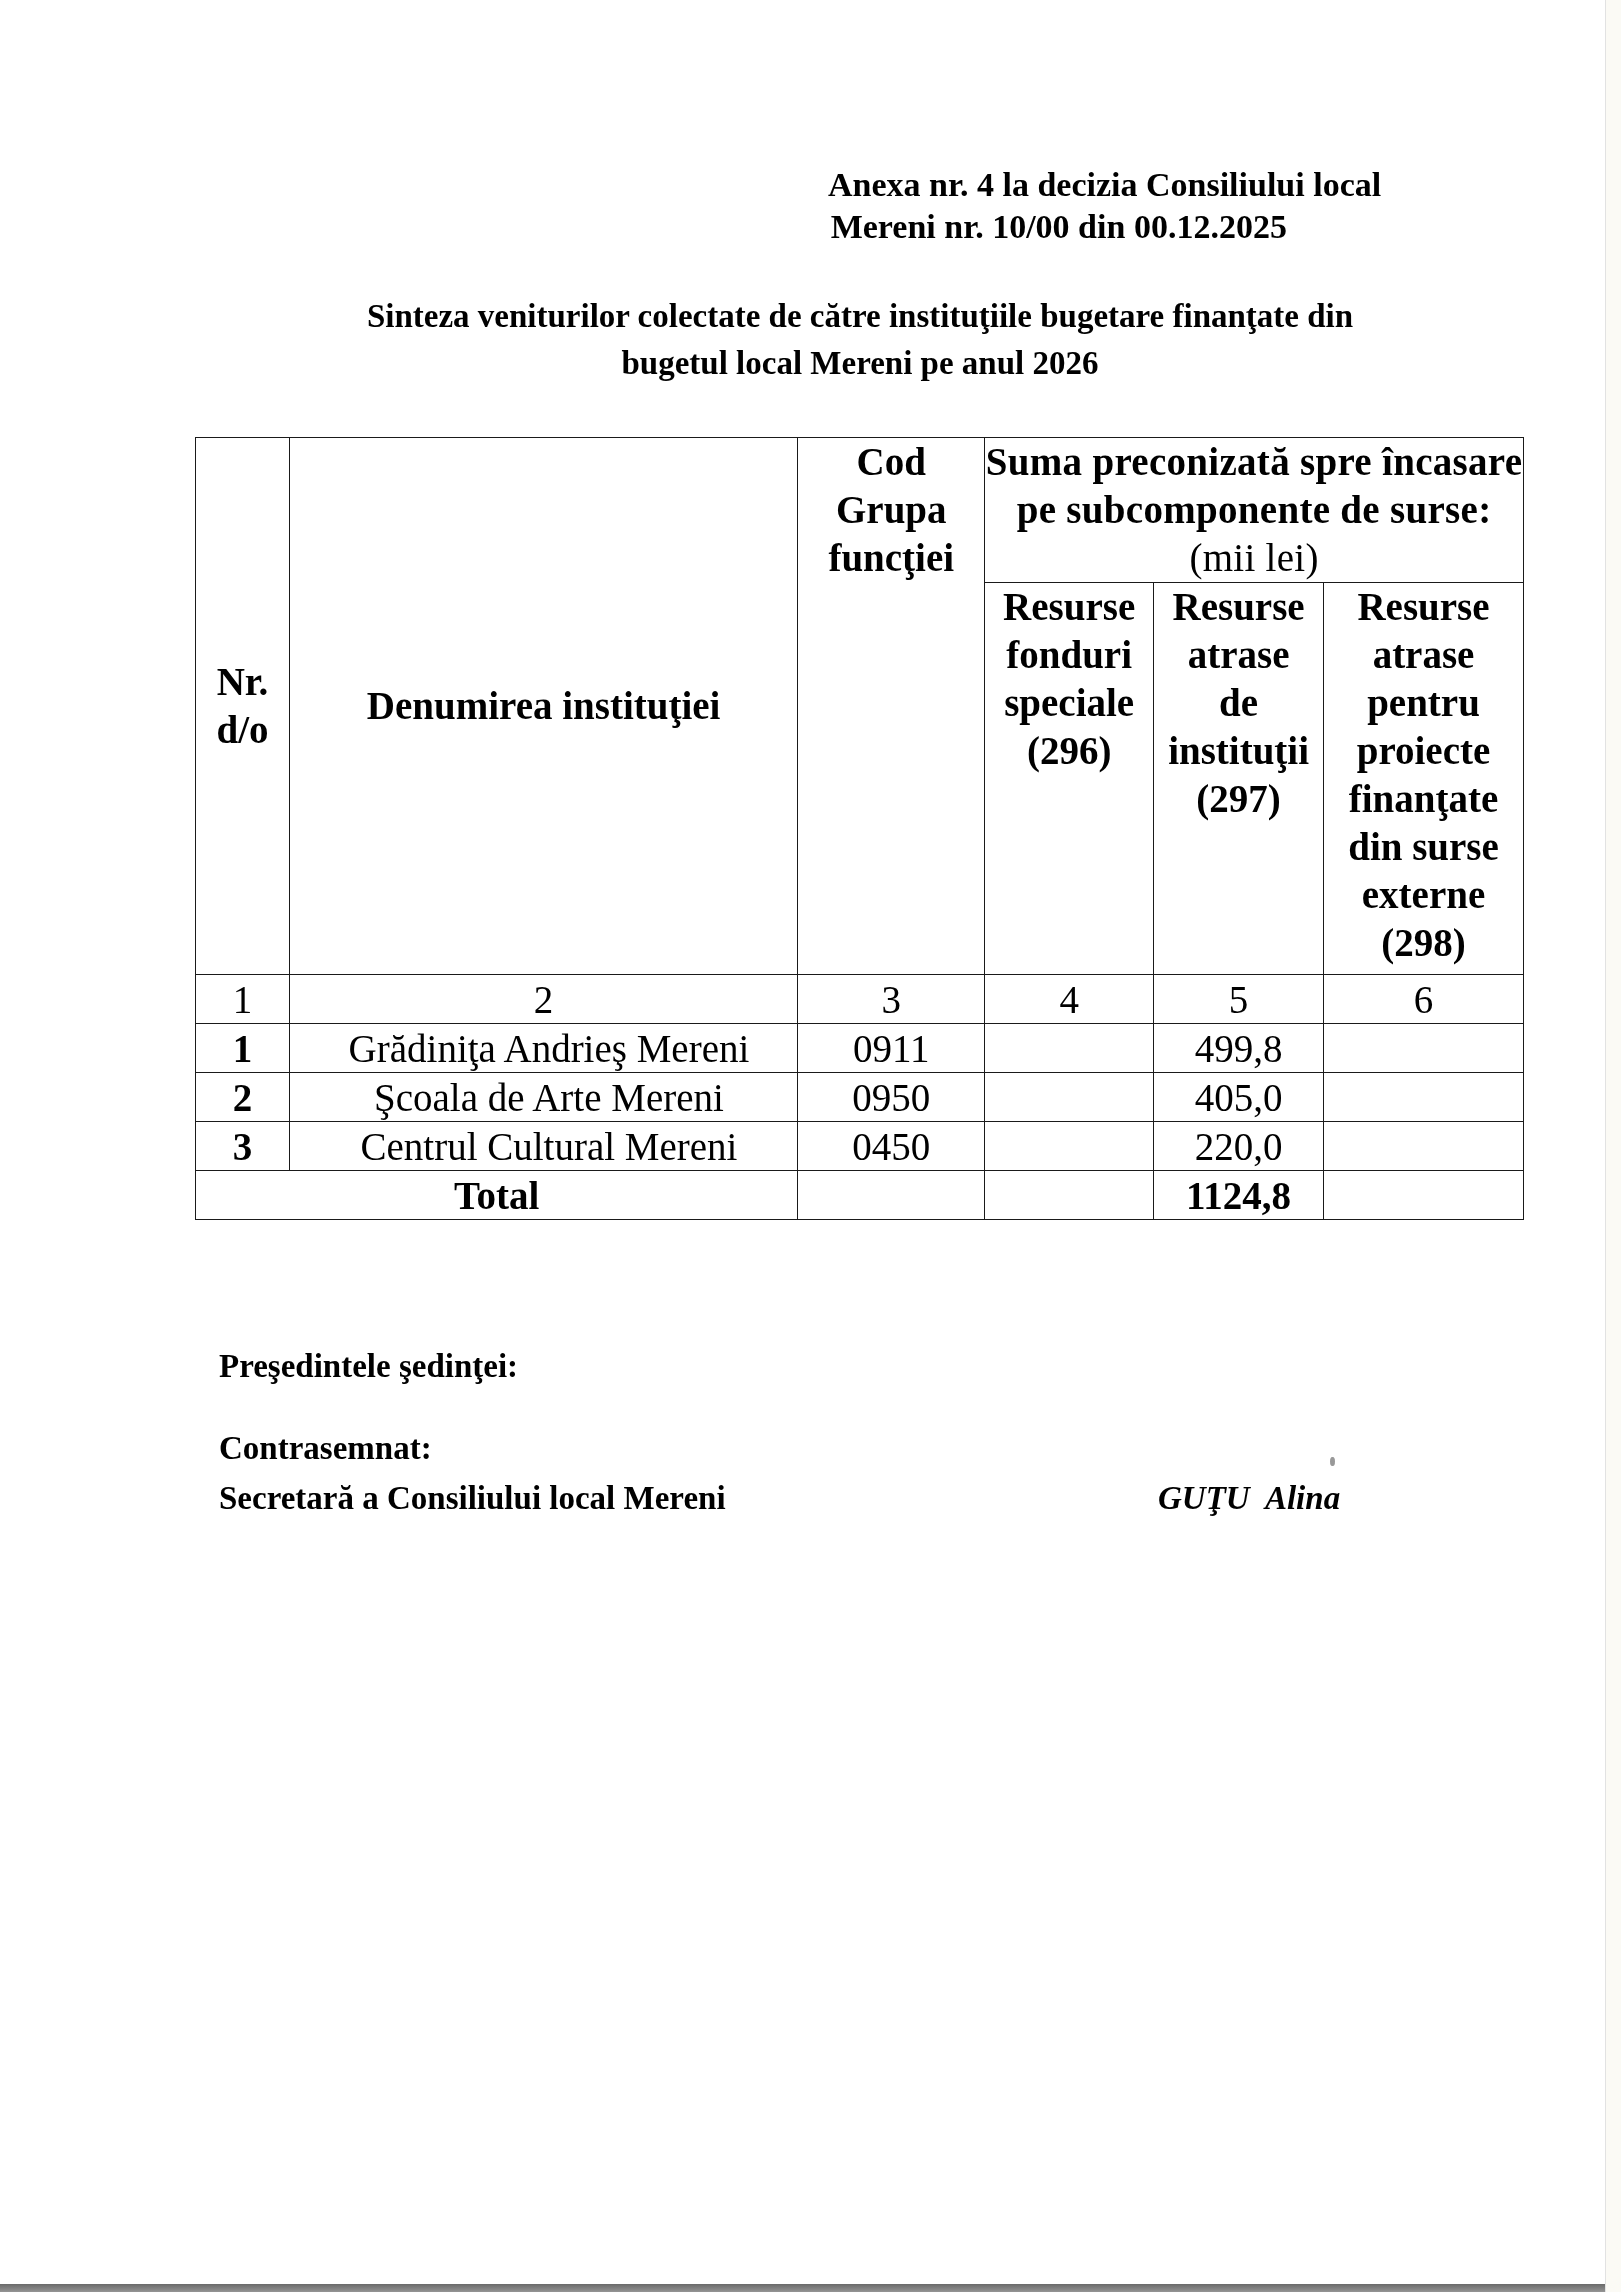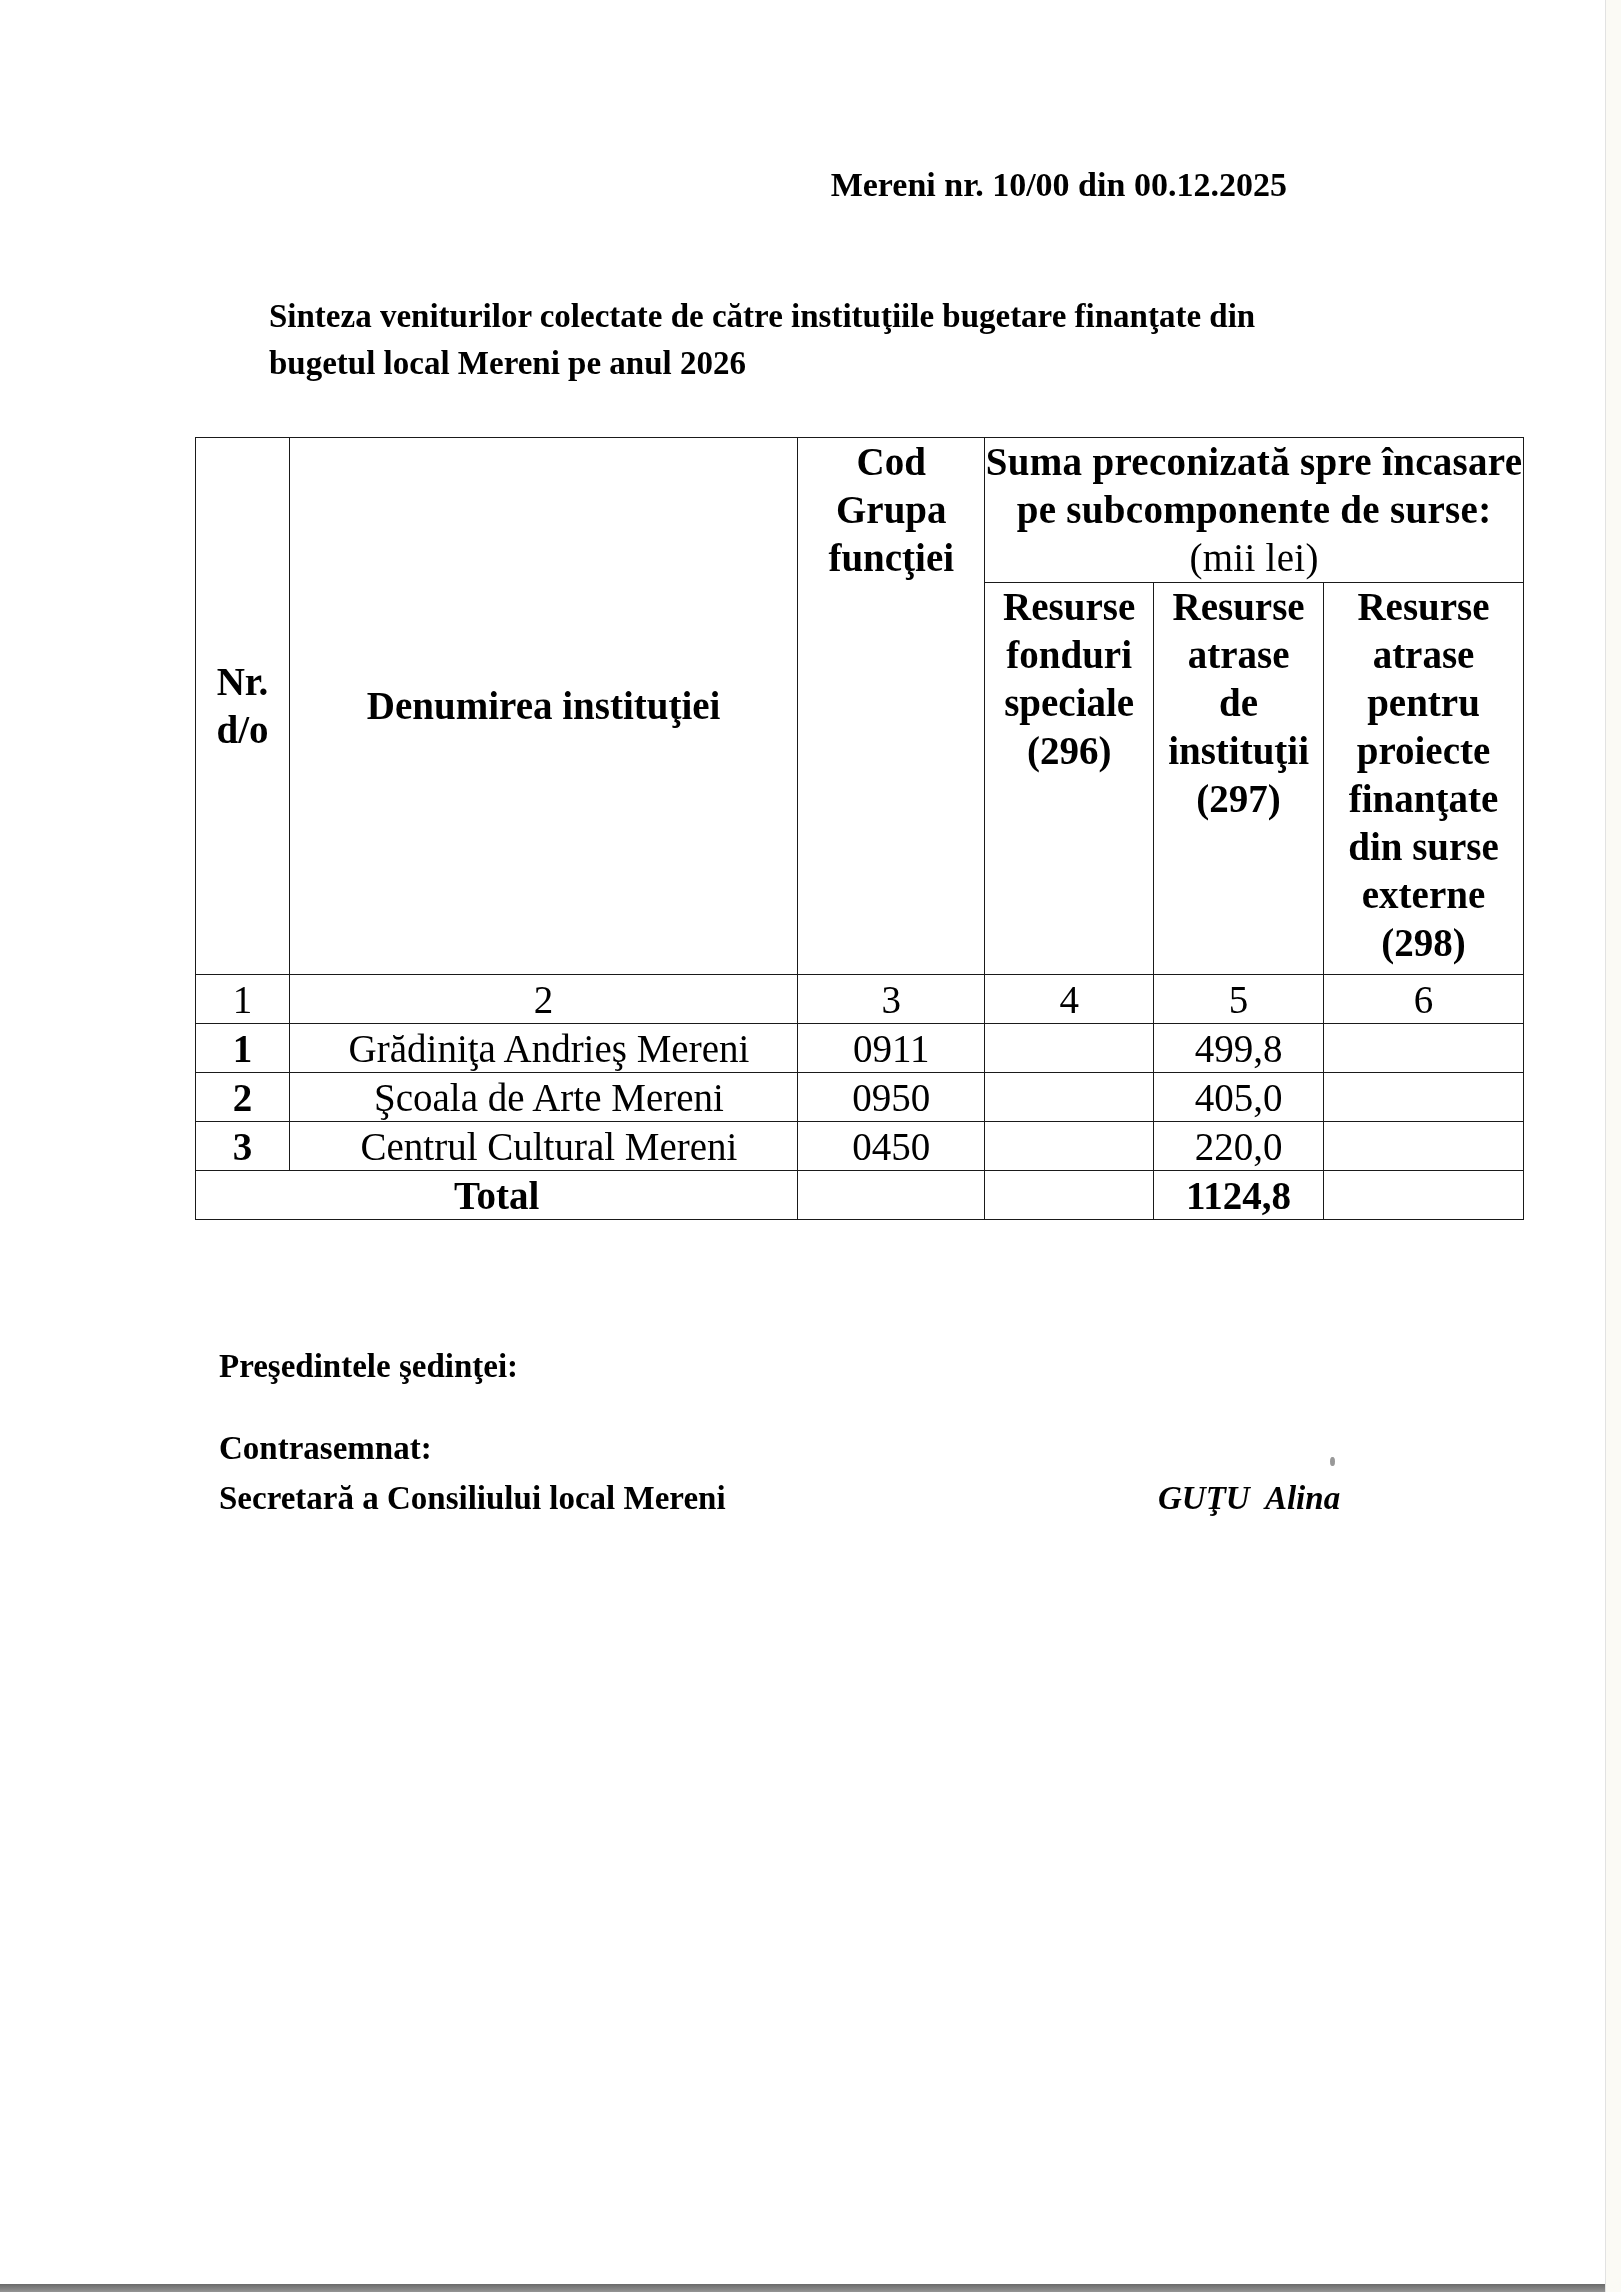--- a/index.html
+++ b/index.html
@@ -3,21 +3,21 @@
 <meta charset="utf-8">
 <style>
   html,body{margin:0;padding:0;}
   body{width:1621px;height:2293px;background:#ffffff;position:relative;overflow:hidden;
        font-family:"Liberation Serif","DejaVu Serif",serif;color:#000;}
   .right-edge{position:absolute;left:1605px;top:0;width:16px;height:2293px;background:#fbfaf5;border-left:0.9px solid #e2e2e2;}
   .bottom-edge{position:absolute;left:0;top:2284px;width:1605px;height:9px;background:linear-gradient(#6a6a6a,#9a9a9a);}
   .annex{position:absolute;left:828px;top:164px;font-weight:bold;font-size:34px;line-height:42px;}
   .annex div{white-space:nowrap;}
   .annex .l2{margin-left:2.7px;}
-  .title{position:absolute;left:269px;width:1182px;top:293px;text-align:left;font-weight:bold;font-size:33px;line-height:47px;}
+  .title{position:absolute;left:269px;width:1182px;top:293px;text-align:center;font-weight:bold;font-size:33px;line-height:47px;}
   table.t{position:absolute;left:195px;top:437px;border-collapse:collapse;width:1329px;}
   table.t td{border:1.8px solid #1a1a1a;padding:0;text-align:center;vertical-align:middle;font-size:39px;}
   .hdr{font-weight:bold;line-height:48px;}
   .hdr-top{vertical-align:top !important;}
   .hdr-sum{font-size:34px;letter-spacing:0.3px;}
   .hdr-sum .unit{font-weight:normal;}
   .idx td{height:48px;font-size:32px;}
   .row td{height:48px;}
   .row .num{font-weight:bold;}
   .row .name{text-align:center;padding-left:10.7px;}
@@ -26,20 +26,21 @@
   .sig-name{position:absolute;left:1158px;top:1480px;font-weight:bold;font-size:33px;white-space:nowrap;}
   .mark{position:absolute;left:1330px;top:1457px;width:4.5px;height:9px;border-radius:50%;background:#999;}
 </style>
 </head>
 <body>
 
 <div class="right-edge"></div>
 <div class="bottom-edge"></div>
 
 <div class="annex">
+  <div>Anexa nr. 4 la decizia Consiliului local</div>
   <div class="l2">Mereni nr. 10/00 din 00.12.2025</div>
 </div>
 
 <div class="title">
   <div>Sinteza veniturilor colectate de către instituţiile bugetare finanţate din</div>
   <div>bugetul local Mereni pe anul 2026</div>
 </div>
 
 <table class="t">
   <colgroup>

